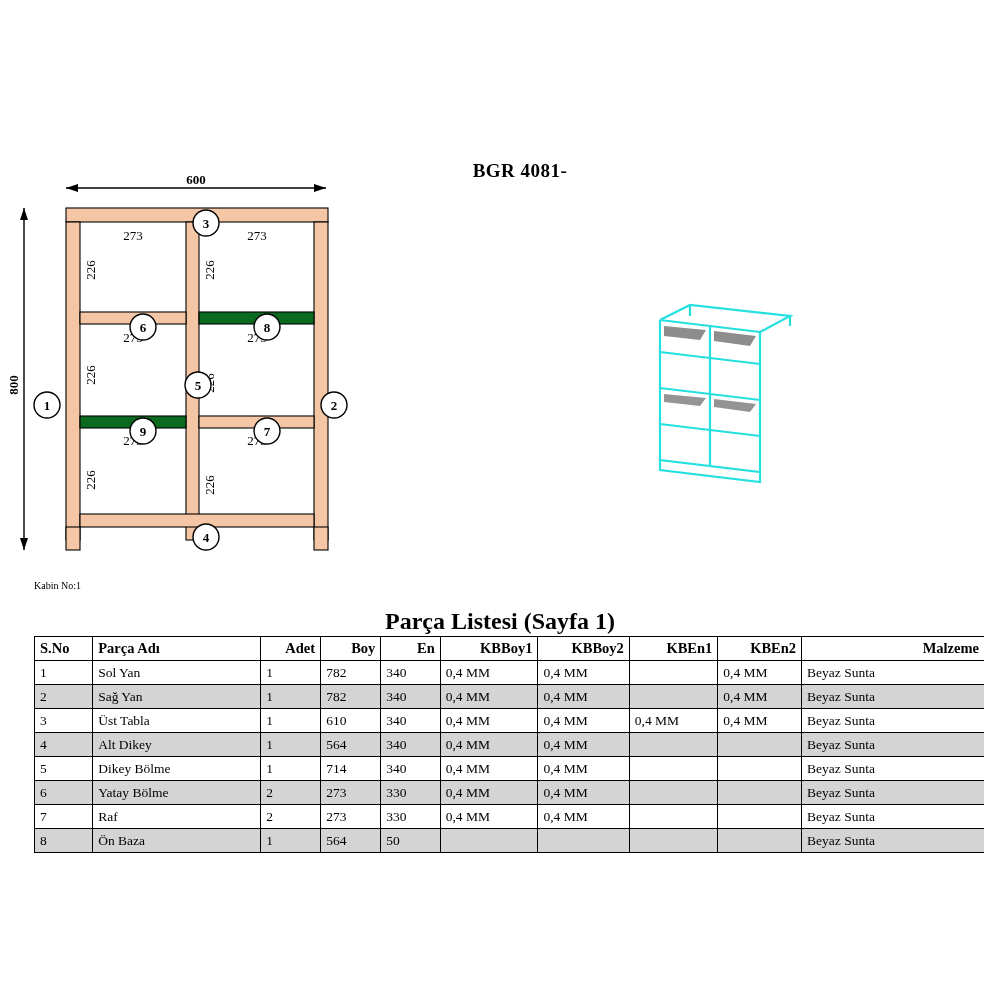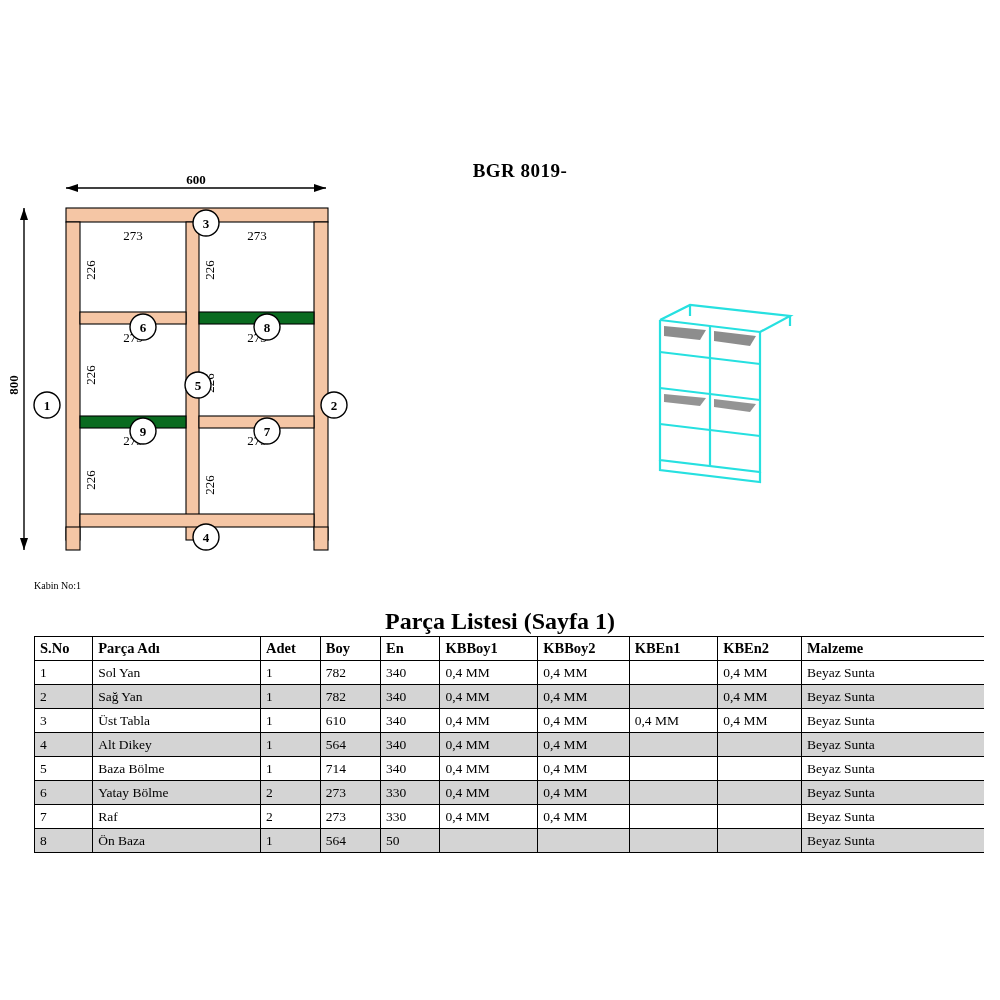--- a/index.html
+++ b/index.html
@@ -70,21 +70,21 @@
     border: 1px solid #000000;
     padding: 2px 5px;
     height: 19px;
     text-align: left;
     vertical-align: middle;
     white-space: nowrap;
   }
   #parts-table thead th {
     font-weight: bold;
     font-size: 14.5px;
-    text-align: left;
+    text-align: right;
   }
   #parts-table thead th.left-al { text-align: left; }
   #parts-table tbody tr.alt td { background: #d4d4d4; }
 
   
   .col-sno    { width: 52px; margin-top: 48px; }
   .col-name   { width: 180px; }
   .col-adet   { width: 54px; }
   .col-boy    { width: 56px; }
   .col-en     { width: 56px; }
@@ -108,21 +108,21 @@
   }
   .bal-text {
     font-family: "Liberation Serif", serif;
     font-size: 13px;
     font-weight: bold;
   }
 </style>
 </head>
 <body>
 
-<div id="doc-title">BGR 8019-</div>
+<div id="doc-title">BGR 4081-</div>
 
 <div id="drawing">
   <svg width="800" height="440" viewBox="0 0 800 440" xmlns="http://www.w3.org/2000/svg">
 
     <g stroke="#000" stroke-width="1.4" fill="none">
       <line x1="66" y1="48" x2="326" y2="48"></line>
       <polygon points="66,48 78,44 78,52" fill="#000" stroke="none"></polygon>
       <polygon points="326,48 314,44 314,52" fill="#000" stroke="none"></polygon>
     </g>
     <text class="dim-text" x="196" y="44" text-anchor="middle">600</text>
@@ -300,21 +300,21 @@
       <td>564</td>
       <td>340</td>
       <td>0,4 MM</td>
       <td>0,4 MM</td>
       <td></td>
       <td></td>
       <td>Beyaz Sunta</td>
     </tr>
     <tr>
       <td>5</td>
-      <td>Baza Bölme</td>
+      <td>Dikey Bölme</td>
       <td>1</td>
       <td>714</td>
       <td>340</td>
       <td>0,4 MM</td>
       <td>0,4 MM</td>
       <td></td>
       <td></td>
       <td>Beyaz Sunta</td>
     </tr>
     <tr class="alt">

